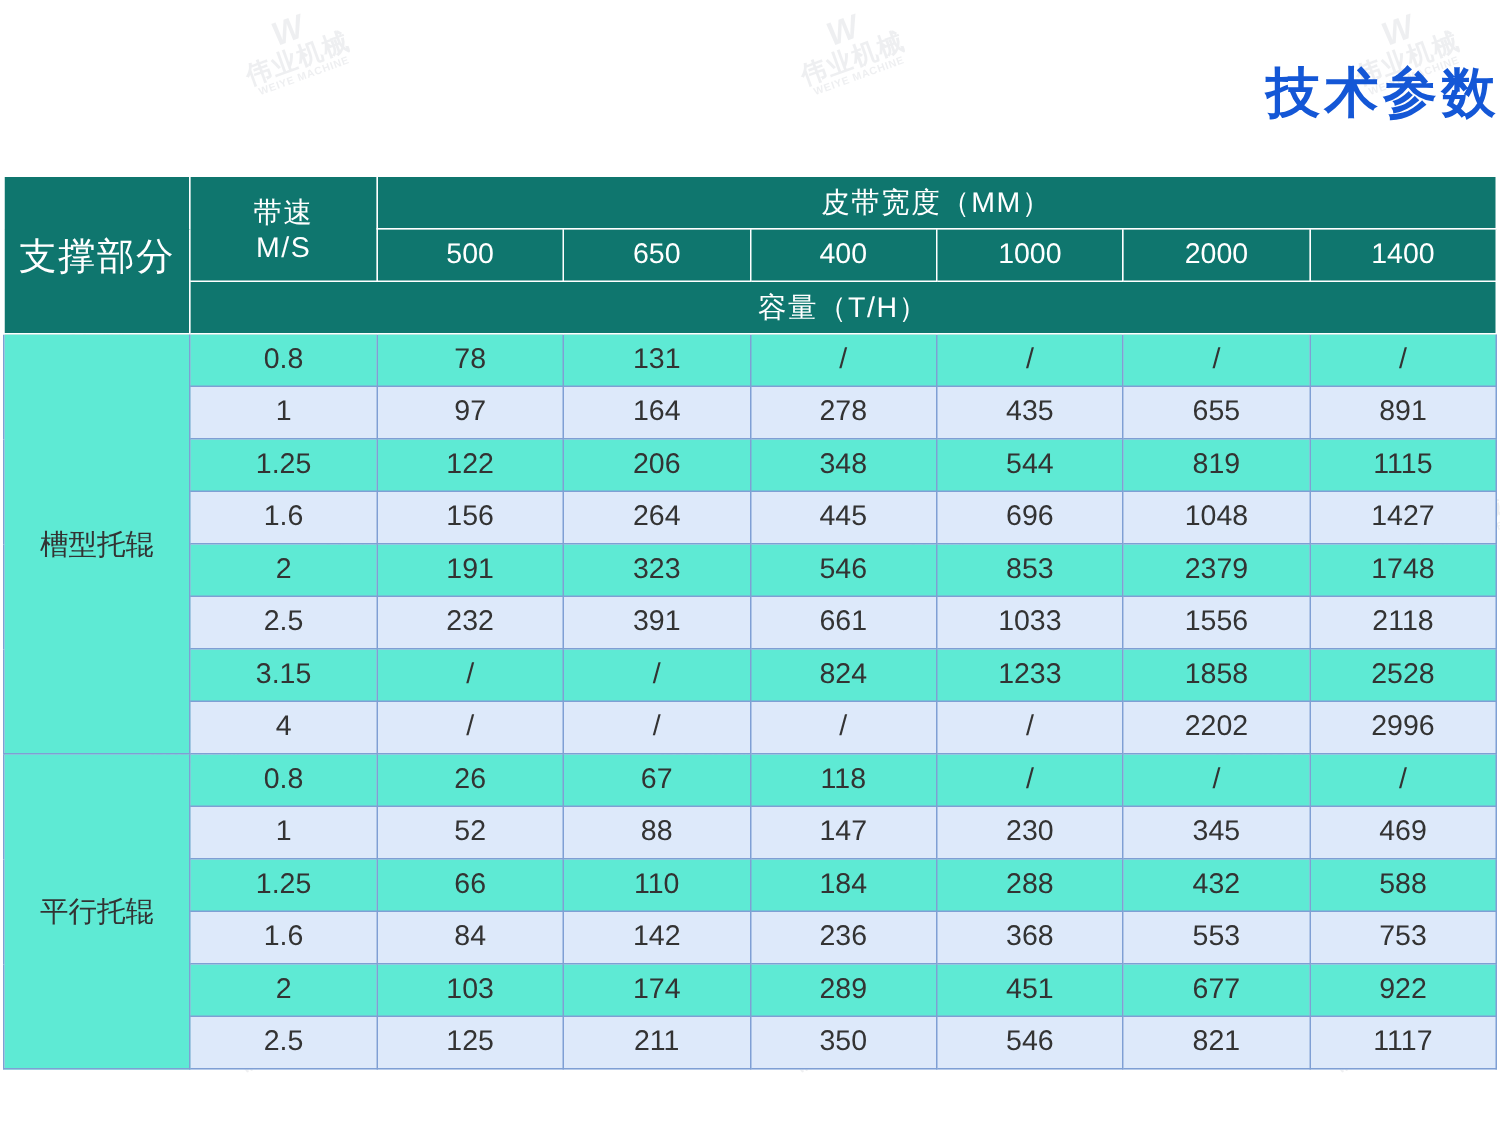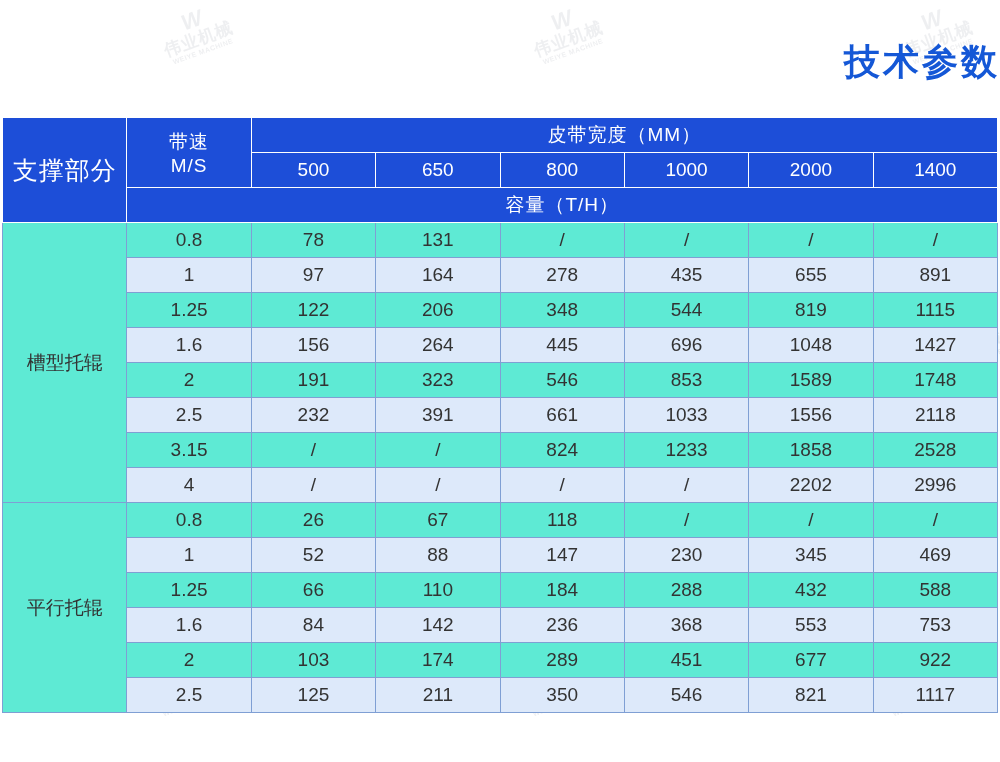--- a/index.html
+++ b/index.html
@@ -70,21 +70,21 @@
     border: 1px solid #7f9fd4;
     text-align: center;
     vertical-align: middle;
     font-size: 19px;
     font-weight: normal;
     padding: 0;
     height: 34px;
   }
   
   .hd {
-    background: #1d4ed8;
+    background: #0f766e;
     color: #ffffff;
     font-weight: bold;
     border-color: #ffffff !important;
   }
   .hd-main { font-size: 21px; letter-spacing: 1px; }
   .hd-num  { font-size: 19px; font-weight: bold; }
 
   
   .cat {
     background: #e4edfb;
@@ -189,21 +189,21 @@
           <td class="hd hd-main" rowspan="3" style="font-size: 25px;">支撑部分</td>
           <td class="hd hd-main" rowspan="2">
             <div>带速</div>
             <div>M/S</div>
           </td>
           <td class="hd hd-main" colspan="6">皮带宽度（MM）</td>
         </tr>
         <tr>
           <td class="hd hd-num">500</td>
           <td class="hd hd-num">650</td>
-          <td class="hd hd-num">800</td>
+          <td class="hd hd-num">400</td>
           <td class="hd hd-num">1000</td>
           <td class="hd hd-num">2000</td>
           <td class="hd hd-num">1400</td>
         </tr>
         <tr>
           <td class="hd hd-main" colspan="7">容量（T/H）</td>
         </tr>
         <tr class="row-odd">
           <td class="cat" rowspan="8">槽型托辊</td>
           <td class="speed">0.8</td>
@@ -240,21 +240,21 @@
           <td class="val">696</td>
           <td class="val">1048</td>
           <td class="val">1427</td>
         </tr>
         <tr class="row-odd">
           <td class="speed">2</td>
           <td class="val">191</td>
           <td class="val">323</td>
           <td class="val">546</td>
           <td class="val">853</td>
-          <td class="val">1589</td>
+          <td class="val">2379</td>
           <td class="val">1748</td>
         </tr>
         <tr class="row-even">
           <td class="speed">2.5</td>
           <td class="val">232</td>
           <td class="val">391</td>
           <td class="val">661</td>
           <td class="val">1033</td>
           <td class="val">1556</td>
           <td class="val">2118</td>

